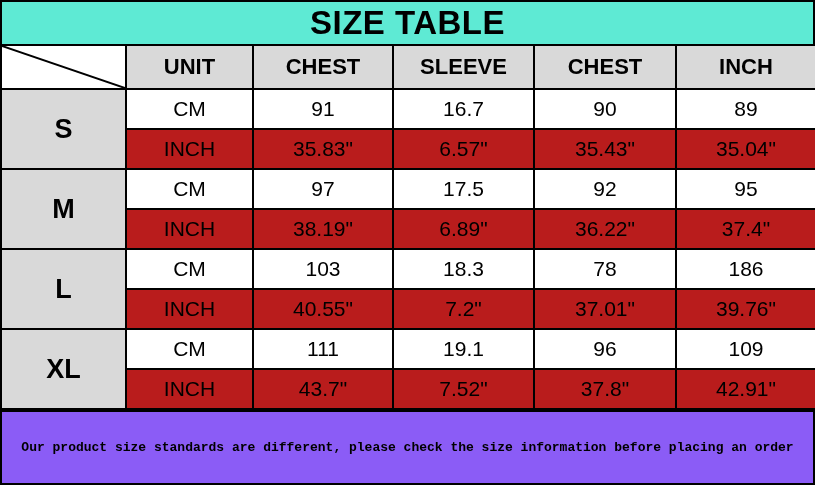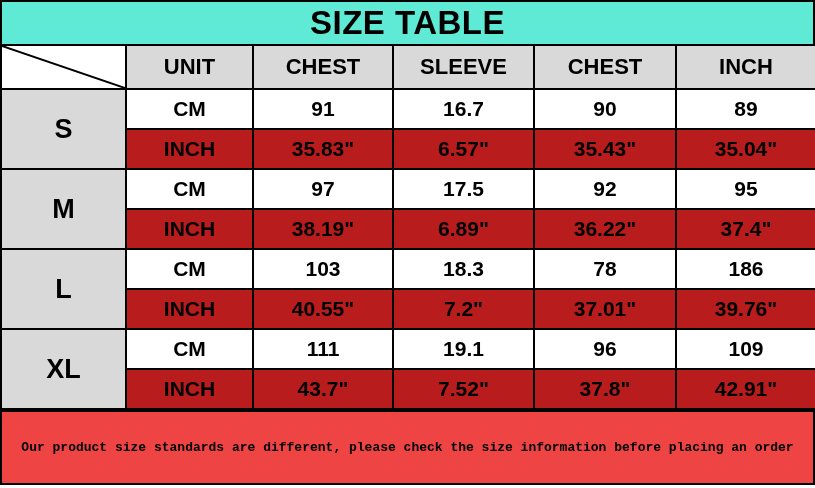--- a/index.html
+++ b/index.html
@@ -37,29 +37,29 @@
   .col-chest { width: 140px; }
   .col-sleeve{ width: 141px; }
   .col-length{ width: 142px; }
   .col-waist { width: 140px; }
 
   tr.header-row th { height: 44px; background: #d9d9d9; font-size: 22px; font-weight: bold; }
   td.corner-cell { background: #ffffff; position: relative; padding: 0; }
   td.corner-cell svg { position: absolute; top: 0; left: 0; width: 100%; height: 100%; display: block; }
 
   th.size-cell { background: #d9d9d9; font-size: 27px; font-weight: bold; }
-  tr.data-row td { height: 40px; font-size: 21px; font-weight: bold; }
+  tr.data-row td { height: 40px; font-size: 21px; font-weight: normal; }
   tr.row-cm td { background: #ffffff; }
   tr.row-inch td { background: #b91c1c; }
 
   .note-box {
     box-sizing: border-box;
     width: 815px; height: 75px;
     border: 2px solid #000;
-    background: #ef4444;
+    background: #8b5cf6;
     display: flex; align-items: center; justify-content: center;
     font-family: "Liberation Mono", monospace;
     font-weight: bold; font-size: 13px;
     white-space: nowrap;
     letter-spacing: 0px;
   }
 </style>
 </head>
 <body>
 

